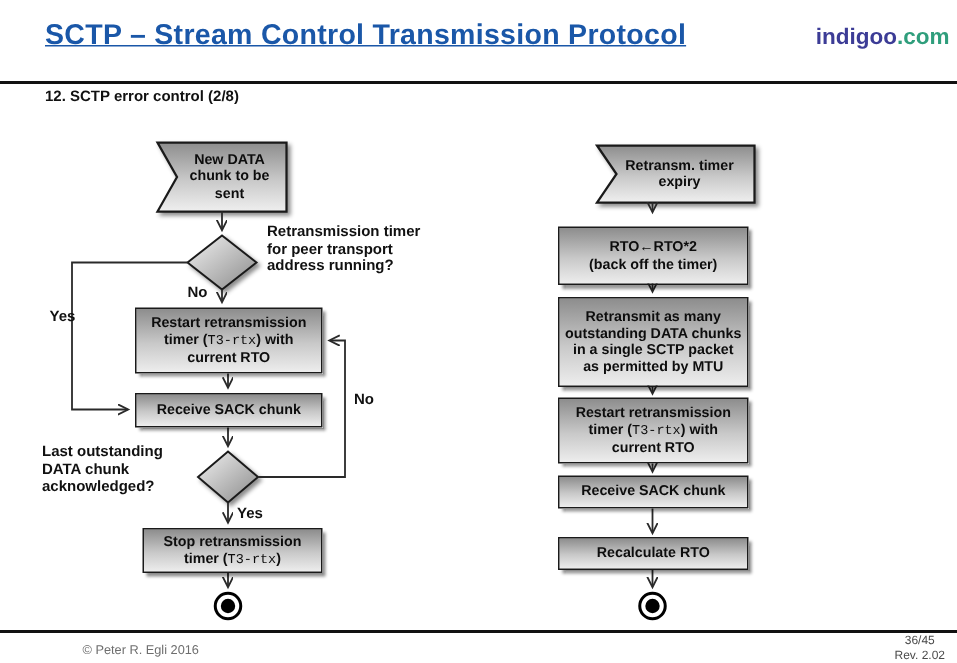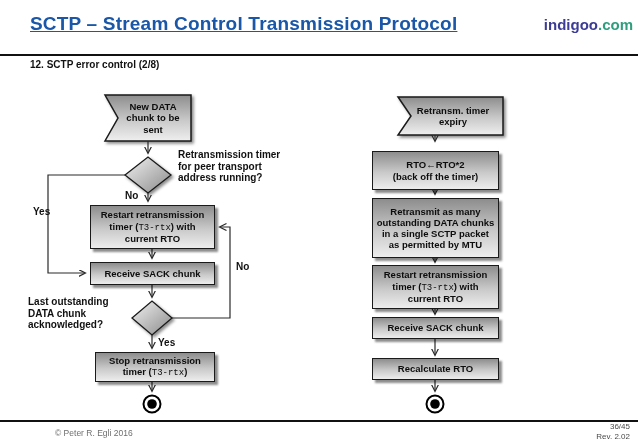--- a/index.html
+++ b/index.html
@@ -34,21 +34,21 @@
   }
   .code{font-family:"Liberation Mono","DejaVu Sans Mono",monospace;font-size:9px;font-weight:normal;margin-top:33px;}
   
   .flabel{font-size:10px;font-weight:bold;color:#111;line-height:1.15;}
   .shape-text{
     display:flex;align-items:center;justify-content:center;text-align:center;
     font-size:9.5px;font-weight:bold;color:#0d0d0d;line-height:1.18;
   }
   
   #footer-copyright{left:55px;top:428px;font-size:8.5px;color:#6e6e6e;}
-  #footer-page{right:8px;top:422px;font-size:8px;color:#4a4a4a;text-align:right;line-height:1.2;}
+  #footer-page{right:8px;top:422px;font-size:8px;color:#4a4a4a;text-align:center;line-height:1.2;}
   svg{position:absolute;left:0;top:0;}
   .shadowed{filter:drop-shadow(2px 2px 1.5px rgba(0,0,0,.45));}
 </style>
 </head>
 <body>
 
 <div id="slide">
 
   <div class="abs" id="page-title">SCTP – Stream Control Transmission Protocol</div>
   <div class="abs" id="brand"><span class="indigoo">indigoo</span><span class="tld">.com</span></div>

